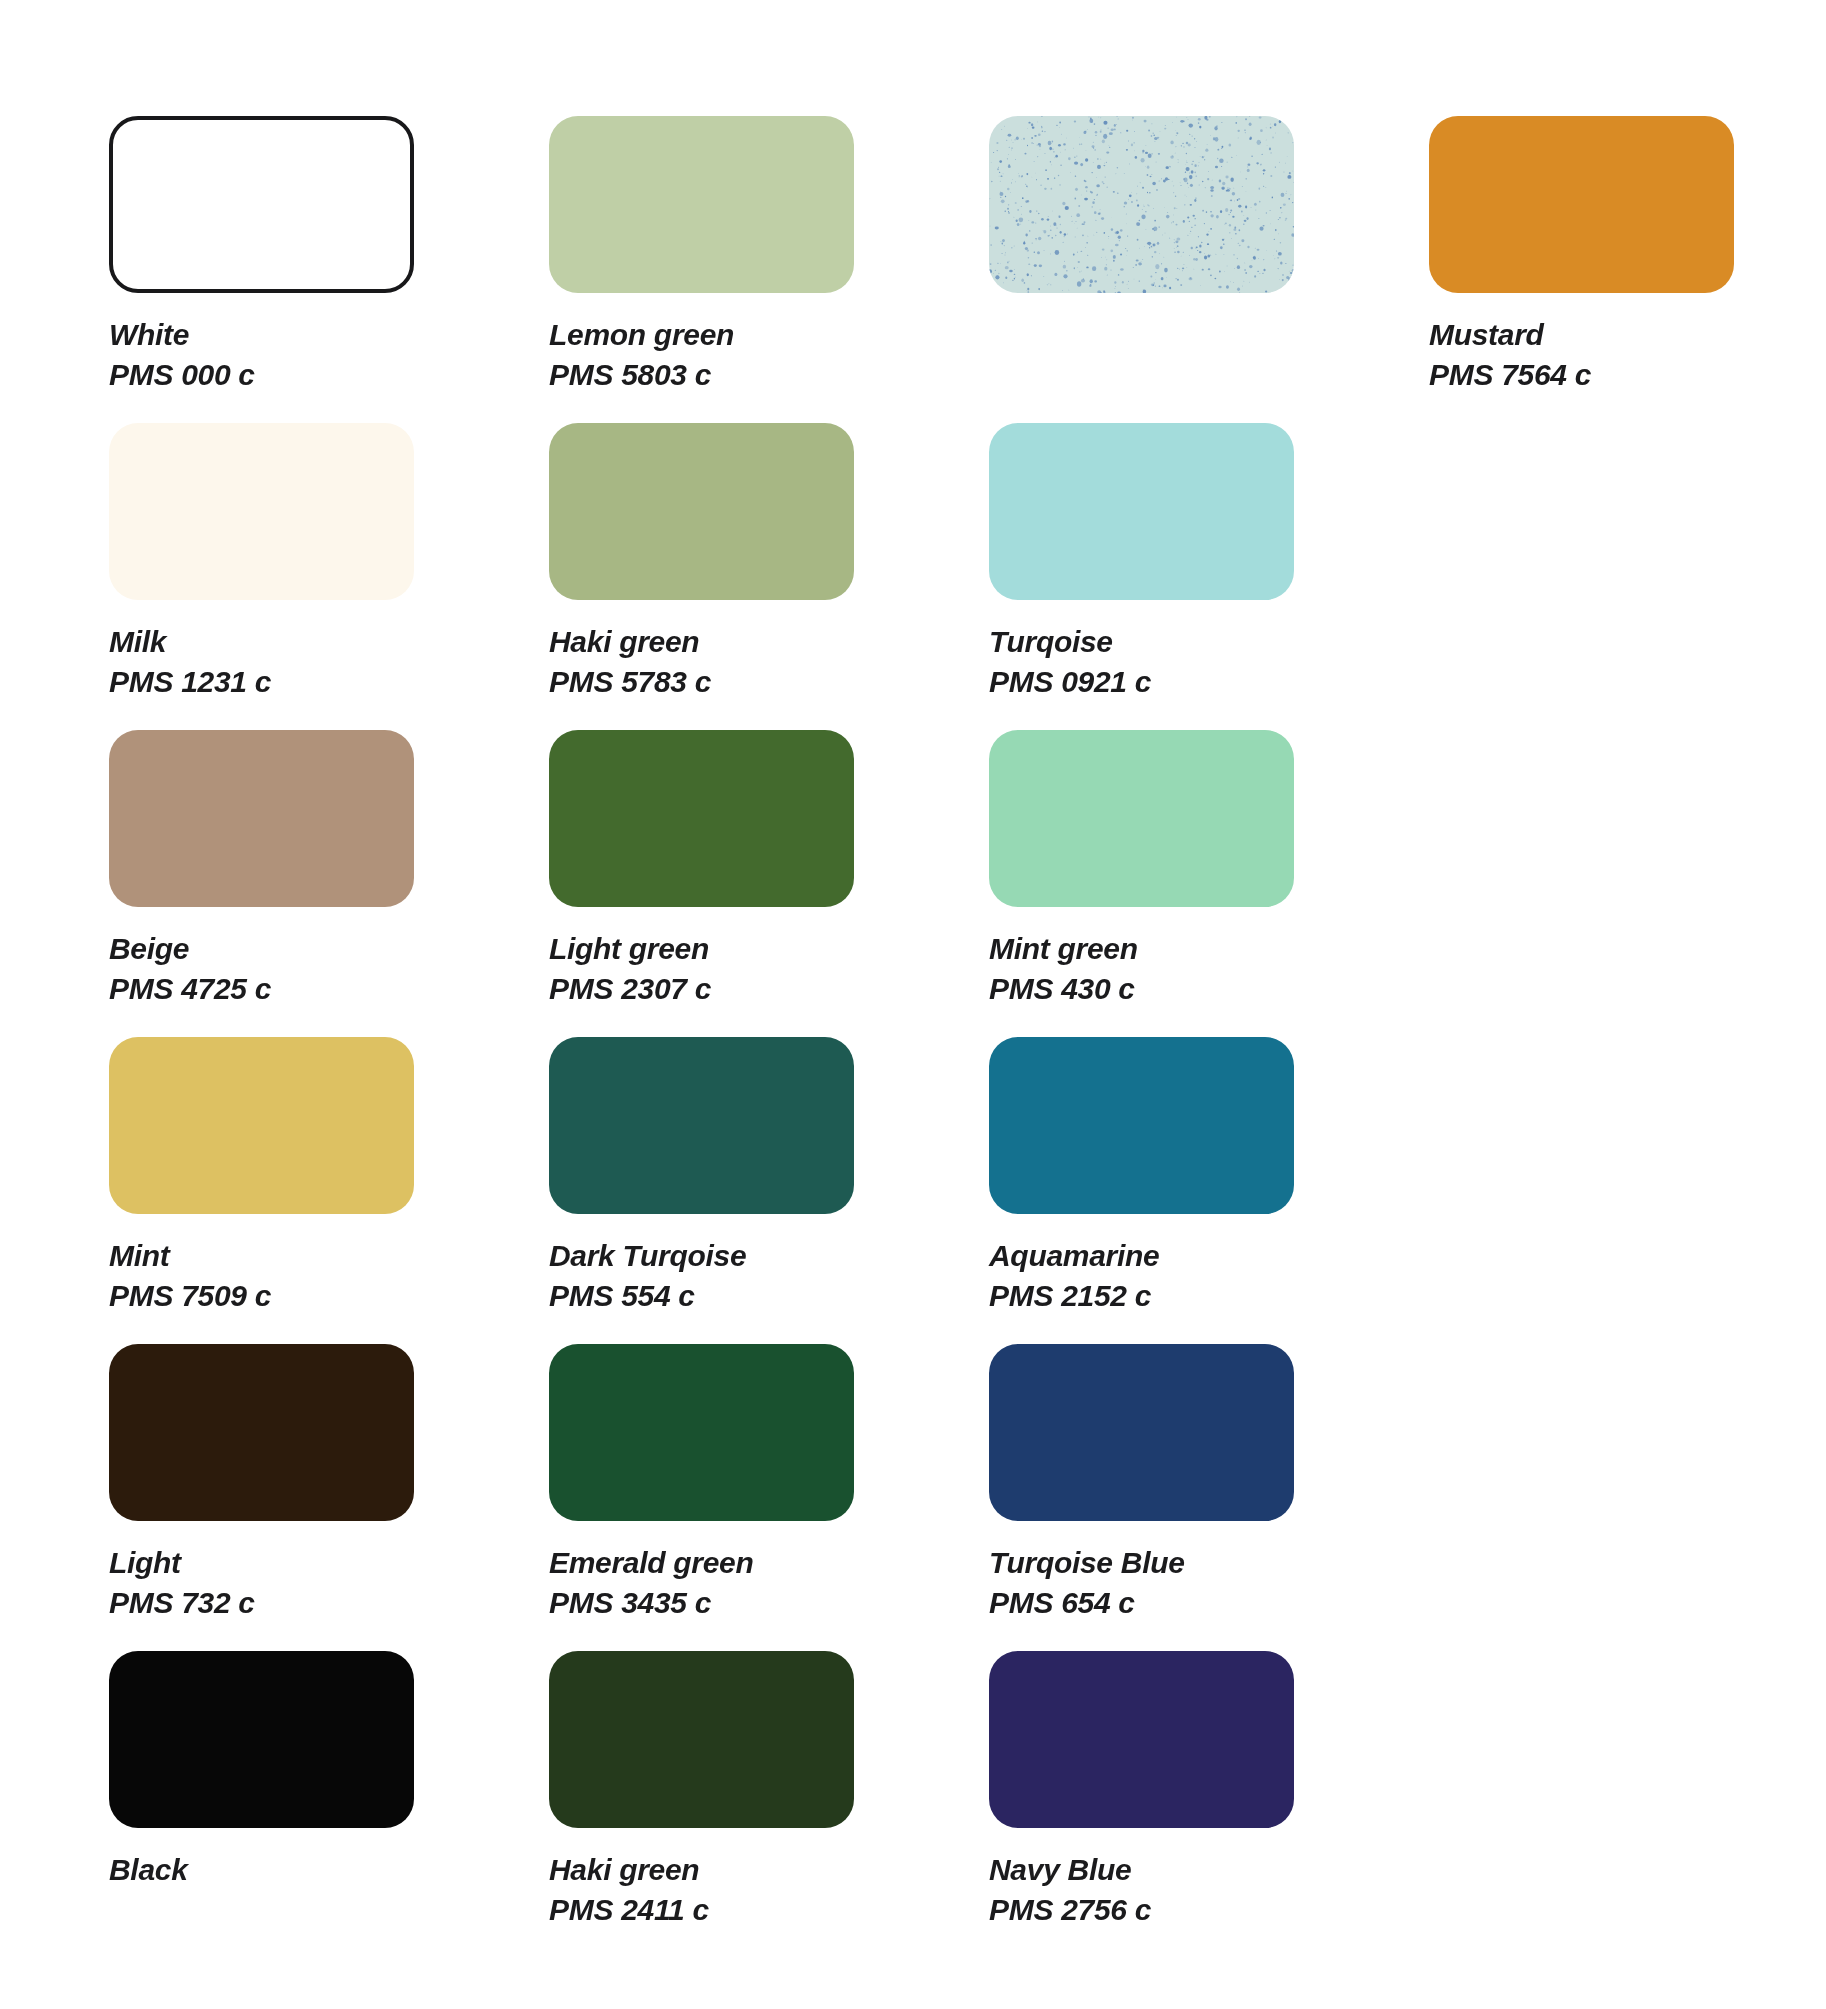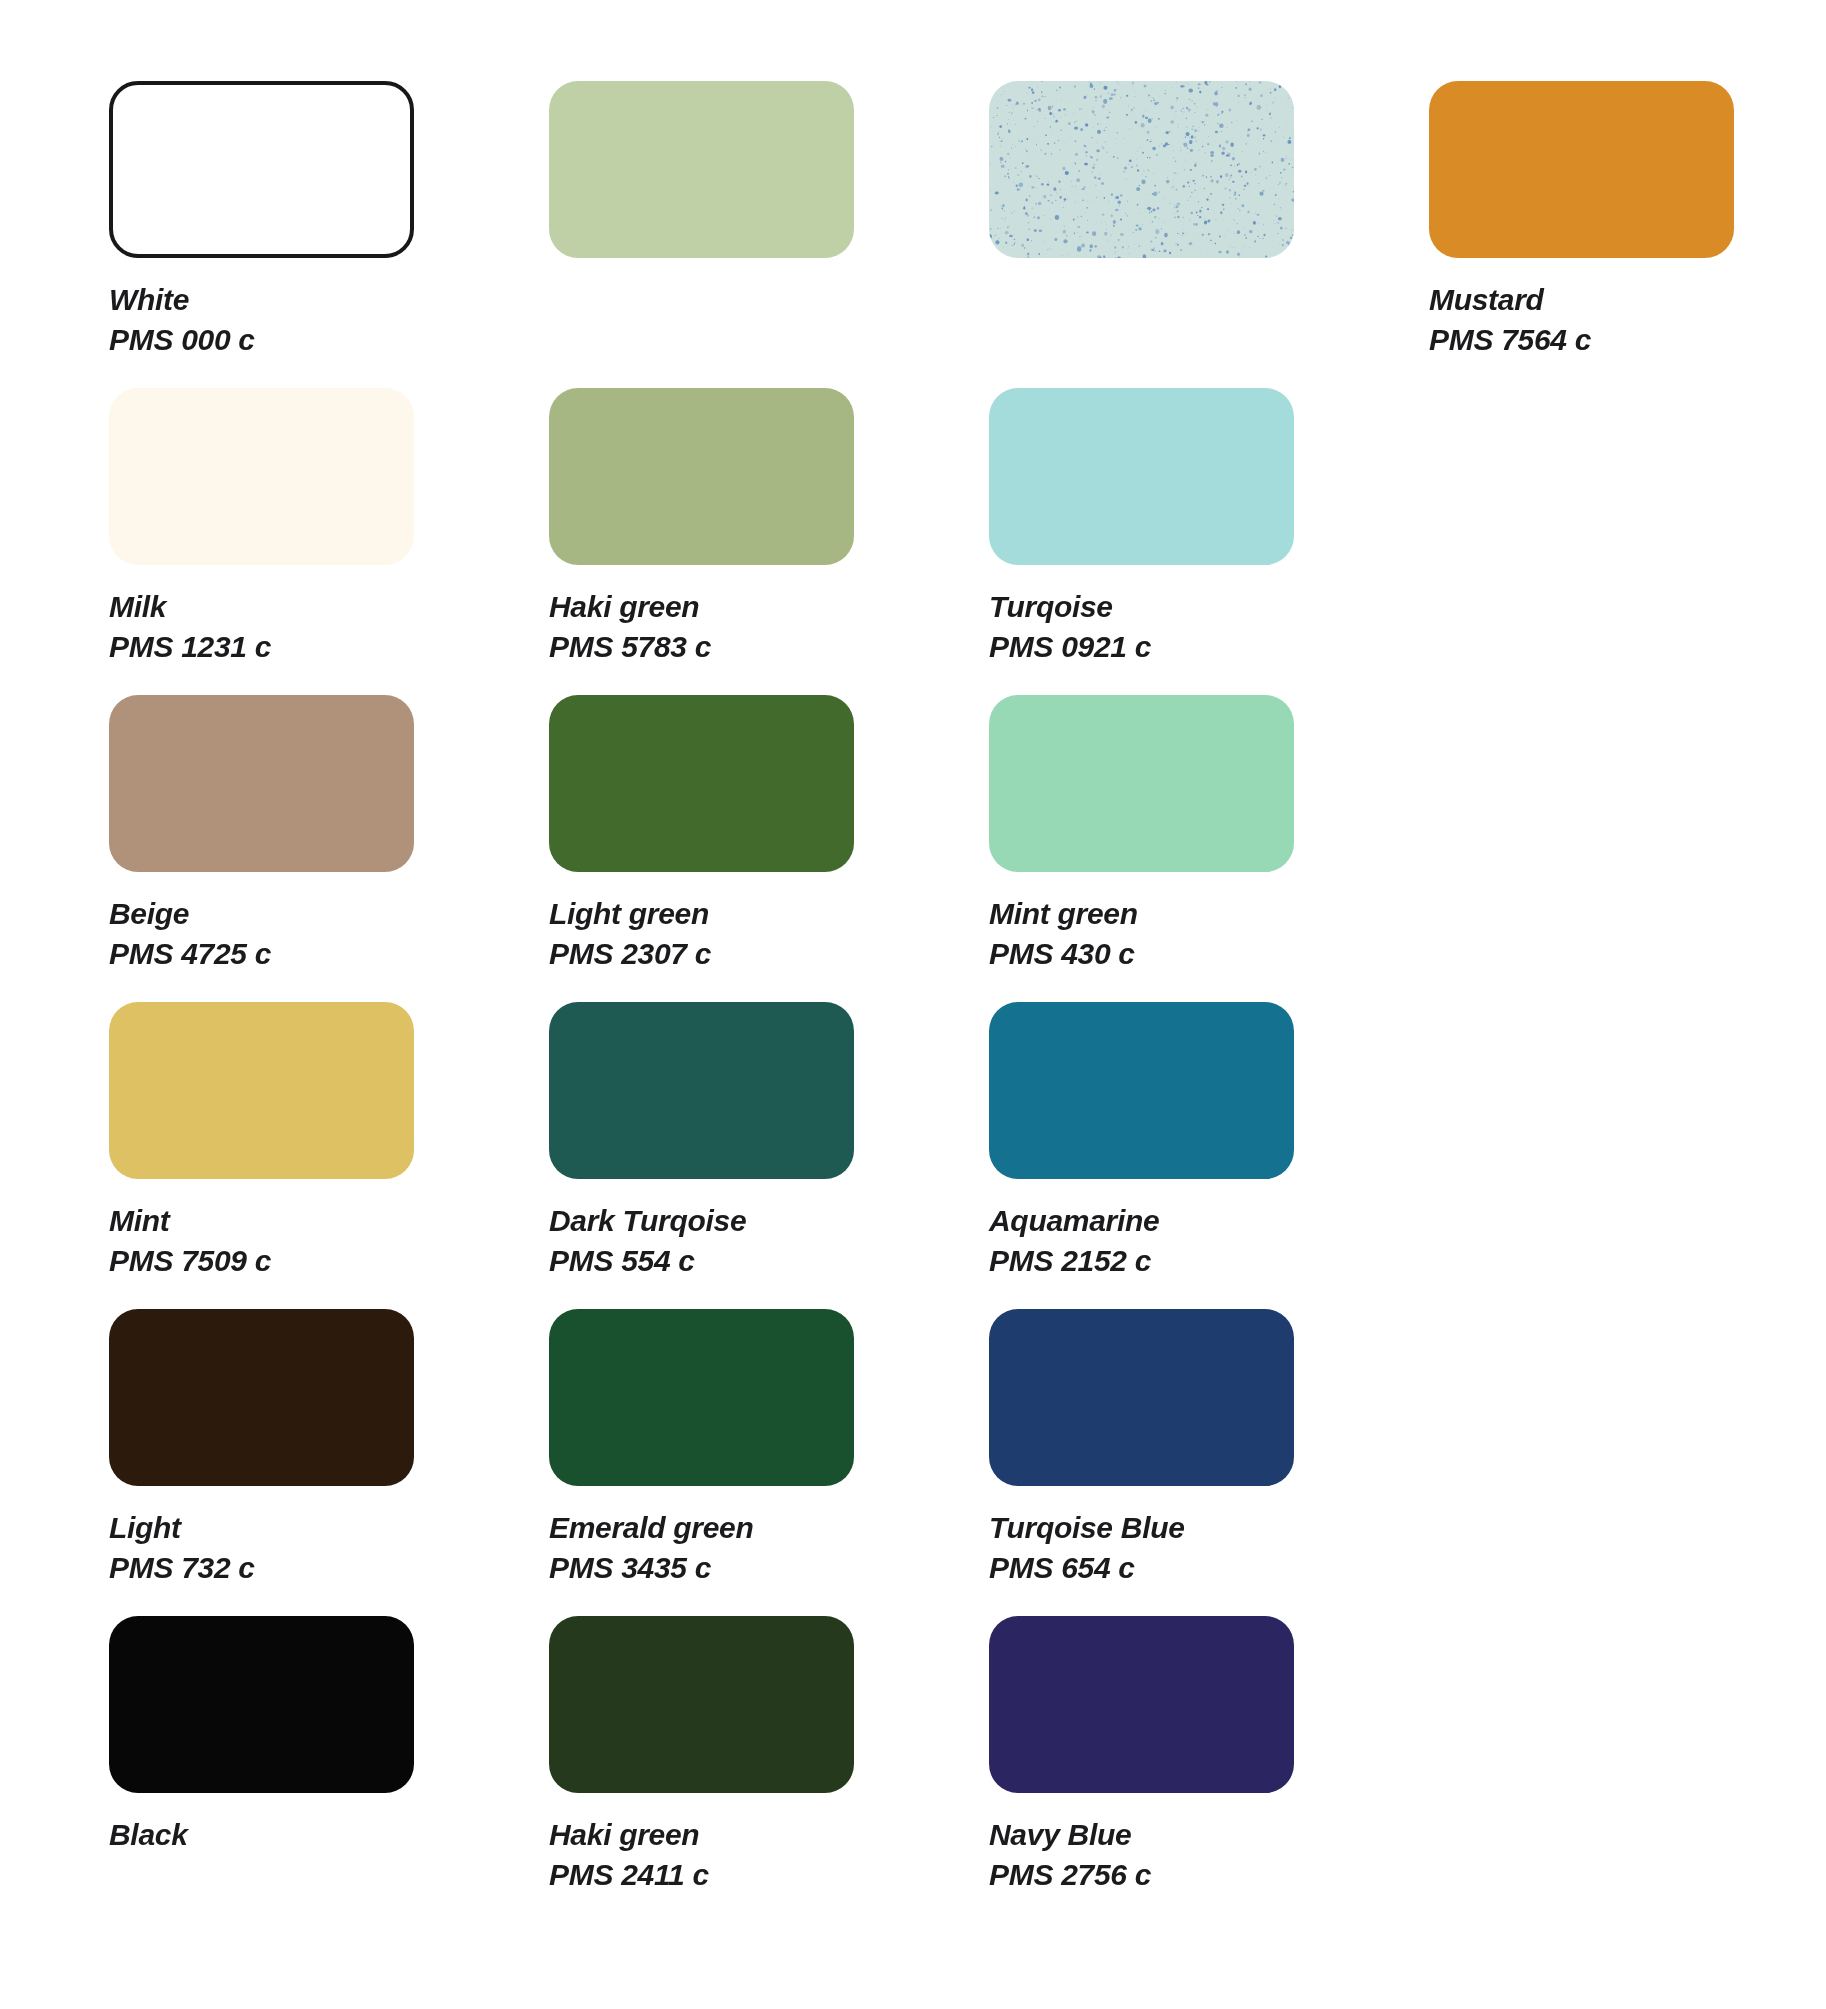--- a/index.html
+++ b/index.html
@@ -13,21 +13,21 @@
     font-family: "Liberation Sans", "DejaVu Sans", sans-serif;
     overflow: hidden;
   }
 
   #palette-sheet {
     position: relative;
     width: 1826px;
     height: 2009px;
     background: #ffffff;
     box-sizing: border-box;
-    padding: 81px 0 0 109px;
+    padding: 116px 0 0 109px;
   }
 
   .swatch-grid {
     display: grid;
     grid-template-columns: repeat(4, 440px);
     grid-auto-rows: 307px;
     column-gap: 0px;
     row-gap: 0px;
   }
 
@@ -83,20 +83,24 @@
   <div class="swatch-grid">
       <div class="swatch-cell">
         <div class="swatch-chip outlined" style="background: rgb(255, 255, 255); border-color: rgb(24, 24, 26);"></div>
         <div class="swatch-caption">
           <span class="swatch-name">White</span>
           <span class="swatch-code">PMS 000 c</span>
         </div>
       </div>
       <div class="swatch-cell">
         <div class="swatch-chip" style="background: rgb(191, 207, 166);"></div>
+        <div class="swatch-caption">
+          <span class="swatch-name">Lemon green</span>
+          <span class="swatch-code">PMS 5803 c</span>
+        </div>
       </div>
       <div class="swatch-cell">
         <div class="swatch-chip" style="background: rgb(203, 223, 221);">
           <svg class="speckle-layer" viewBox="0 0 358 208" preserveAspectRatio="none">
             <ellipse cx="30.2" cy="180.2" rx="0.39" ry="0.33" fill="#5b86b8" opacity="0.87"></ellipse>
             <ellipse cx="305.7" cy="195.0" rx="0.35" ry="0.31" fill="#5b86b8" opacity="0.68"></ellipse>
             <ellipse cx="156.0" cy="180.1" rx="2.10" ry="1.53" fill="#5b86b8" opacity="0.48"></ellipse>
             <ellipse cx="20.8" cy="28.6" rx="0.77" ry="0.65" fill="#5b86b8" opacity="0.47"></ellipse>
             <ellipse cx="72.3" cy="129.1" rx="0.43" ry="0.33" fill="#5b86b8" opacity="0.85"></ellipse>
             <ellipse cx="181.2" cy="41.0" rx="1.37" ry="1.42" fill="#5b86b8" opacity="0.72"></ellipse>

